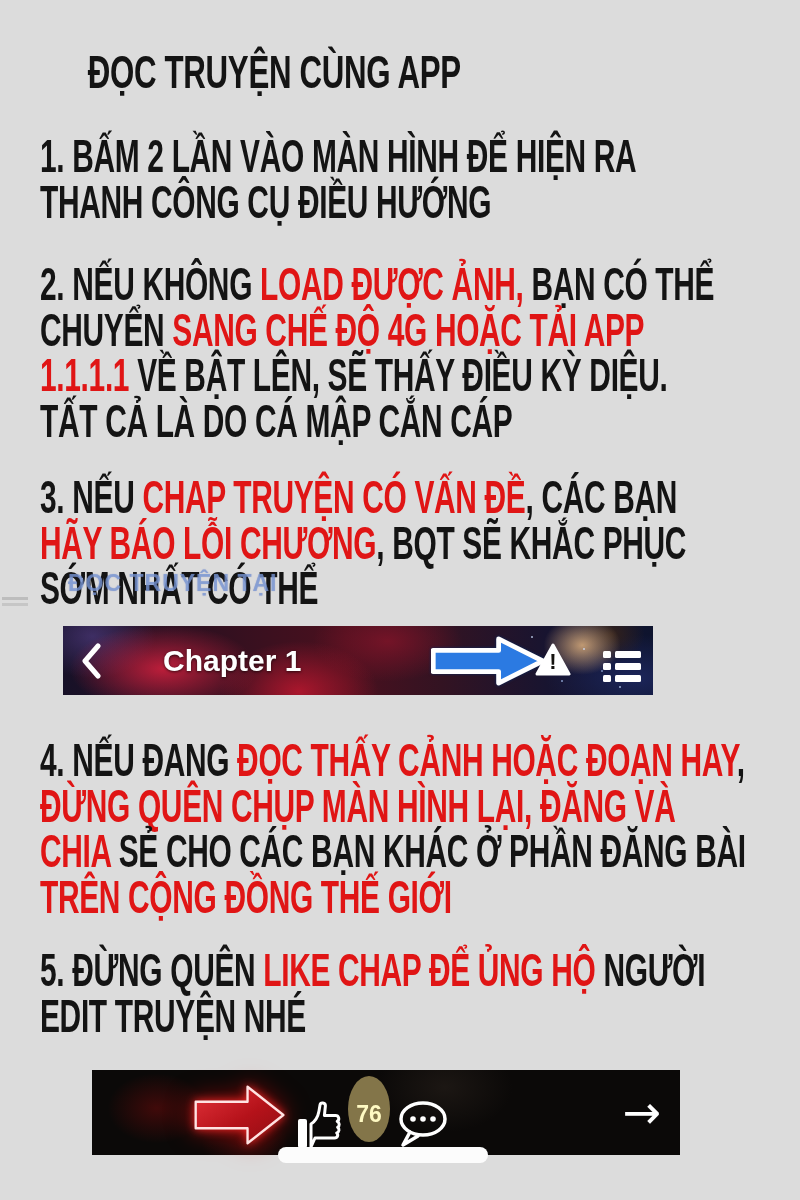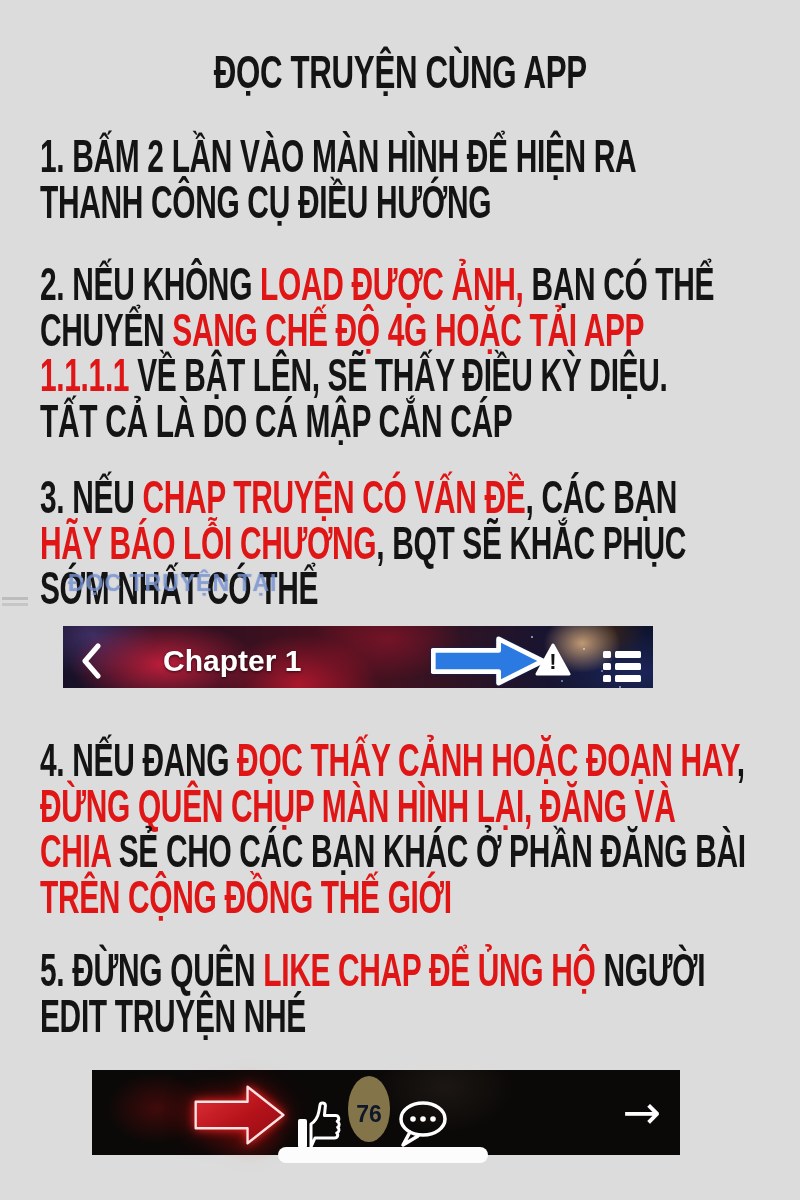--- a/index.html
+++ b/index.html
@@ -8,21 +8,21 @@
   }
   html,body{margin:0;padding:0;}
   .page{
     position:relative;
     width:800px;height:1200px;
     background:#dcdcdc;
     overflow:hidden;
     font-family:"Liberation Sans","DejaVu Sans",sans-serif;
   }
   
-  .title-wrap{position:absolute;top:50px;left:0;width:800px;text-align:center;}
+  .title-wrap{position:absolute;top:50px;left:0;width:800px;}
   .title{
     display:inline-block;
     font-size:46px;font-weight:bold;line-height:45px;
     transform:scaleX(0.68);transform-origin:50% 50%;
     color:var(--blk);white-space:nowrap;letter-spacing:-0.5px;
   }
   .section{position:absolute;left:40px;}
   .line{
     white-space:nowrap;
     font-size:46px;font-weight:bold;line-height:45.5px;
@@ -46,21 +46,21 @@
     text-shadow:0 0 1px rgba(130,110,190,0.8),0 0 3px rgba(150,160,220,0.5);
     z-index:6;white-space:nowrap;
   }
   .wm-site .tld{color:#d3b3cc;}
   .margin-dash{
     position:absolute;left:2px;top:597px;width:26px;height:3px;
     background:#bdbdbd;box-shadow:0 6px 0 #c6c6c6;z-index:6;
   }
   
   .chapter-bar{
-    position:absolute;left:63px;top:626px;width:590px;height:62px;
+    position:absolute;left:63px;top:626px;width:590px;height:69px;
     background:
       radial-gradient(55px 42px at 88% 28%, rgba(201,160,118,0.95), rgba(201,160,118,0) 70%),
       radial-gradient(46px 40px at 93% 12%, rgba(52,34,26,0.95), rgba(52,34,26,0) 72%),
       radial-gradient(120px 58px at 97% 75%, rgba(28,38,92,0.95), rgba(28,38,92,0) 75%),
       radial-gradient(130px 62px at 17% 62%, rgba(214,32,62,0.85), rgba(214,32,62,0) 72%),
       radial-gradient(110px 70px at 40% 95%, rgba(196,24,48,0.8), rgba(196,24,48,0) 72%),
       radial-gradient(100px 54px at 55% 22%, rgba(122,20,40,0.9), rgba(122,20,40,0) 75%),
       radial-gradient(90px 60px at 5% 15%, rgba(90,70,150,0.55), rgba(90,70,150,0) 70%),
       linear-gradient(90deg,#171128 0%,#2d1020 22%,#4b101e 48%,#331322 64%,#181430 82%,#0e142e 100%);
     z-index:5;
@@ -103,21 +103,21 @@
     position:absolute;left:100px;top:12px;width:96px;height:66px;
     filter:drop-shadow(0 0 5px rgba(255,44,44,0.9)) drop-shadow(0 0 12px rgba(255,0,0,0.55));
   }
   .like-btn{position:absolute;left:203px;top:27px;width:50px;height:54px;}
   .like-badge{
     position:absolute;left:256px;top:6px;width:42px;height:66px;
     background:#837549;border-radius:50%;
     display:flex;align-items:center;justify-content:center;
   }
   .like-badge span{
-    font-size:23px;font-weight:bold;color:#0f172a;margin-top:10px;
+    font-size:23px;font-weight:bold;color:#fef9c3;margin-top:10px;
   }
   .comment-btn{position:absolute;left:304px;top:30px;width:54px;height:50px;}
   .next-btn{
     position:absolute;left:520px;top:14px;width:60px;height:56px;
     color:#fff;font-size:46px;line-height:56px;text-align:center;
     font-family:"DejaVu Sans","Liberation Sans",sans-serif;
   }
   .page-strip{
     position:absolute;left:186px;top:77px;width:210px;height:16px;
     background:#fcfcfc;border-radius:8px;

